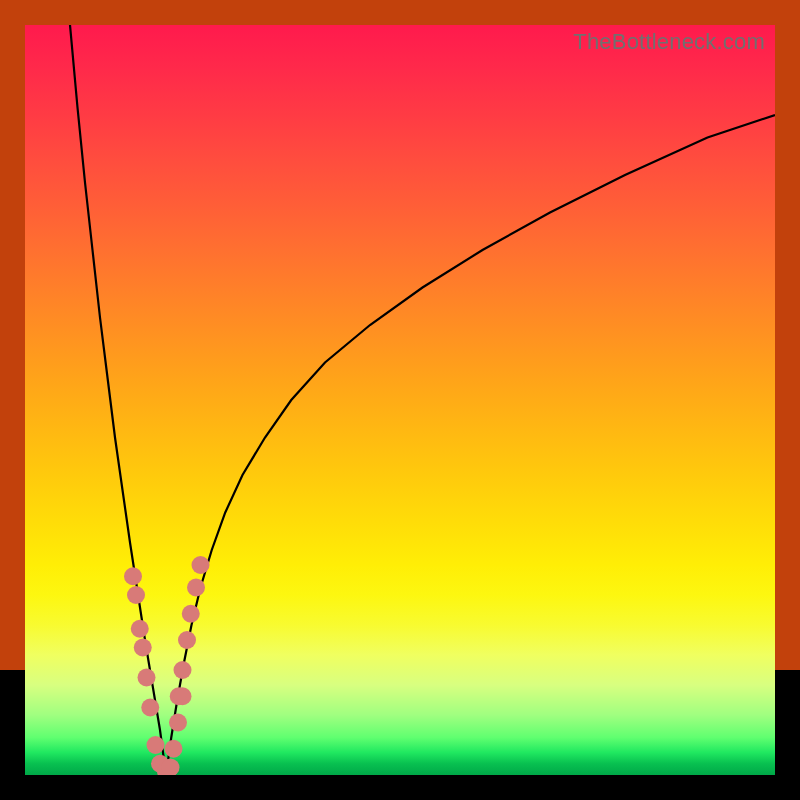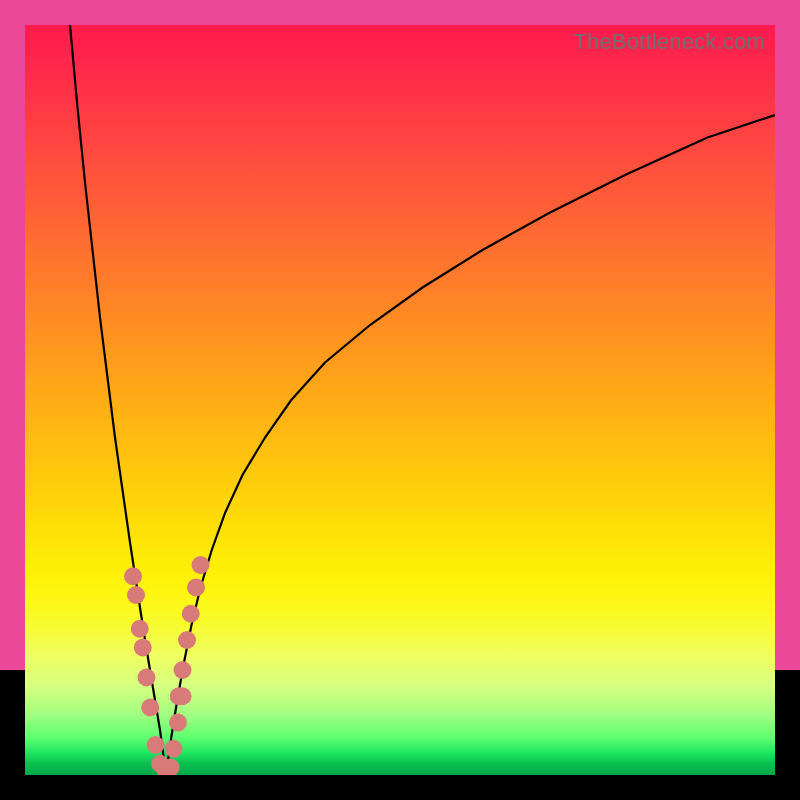--- a/index.html
+++ b/index.html
@@ -9,21 +9,21 @@
   height: 800px;
   background: #000;
   overflow: hidden;
   font-family: Arial, Helvetica, sans-serif;
 }
 
 .frame {
   position: relative;
   width: 800px;
   height: 670px;
-  background: #ec4899;
+  background: #c2410c;
   text-align: right;
 }
 
 .plot-area {
   position: absolute;
   left: 25px;
   top: 25px;
   width: 750px;
   height: 750px;
   background: linear-gradient(to bottom,

